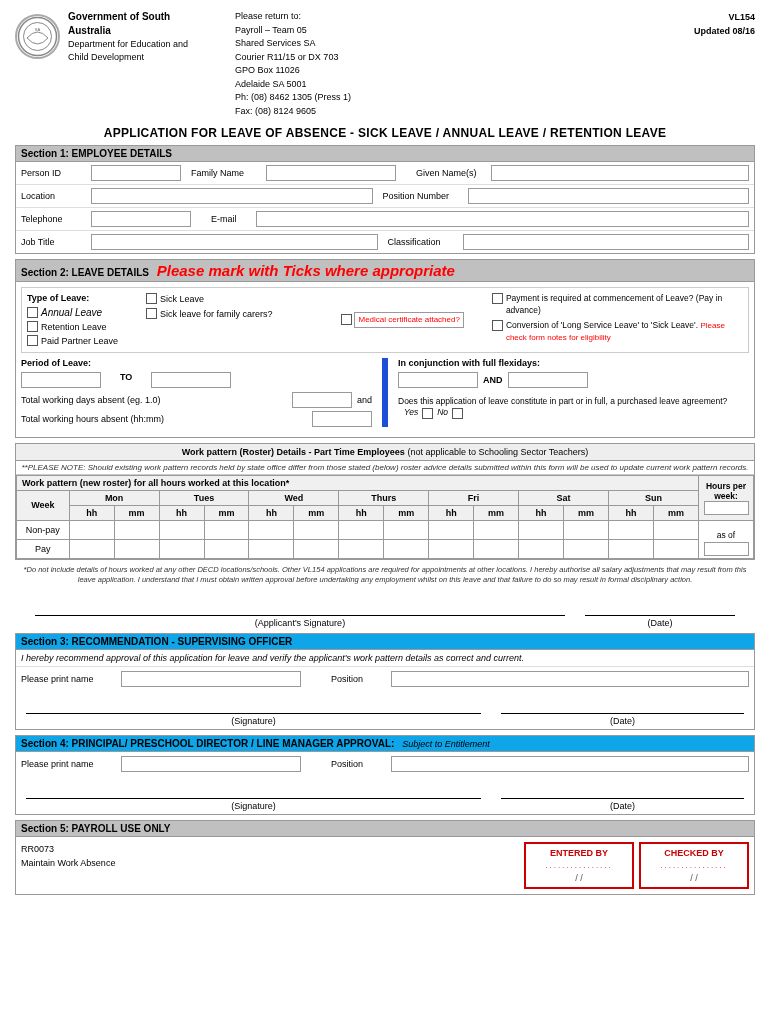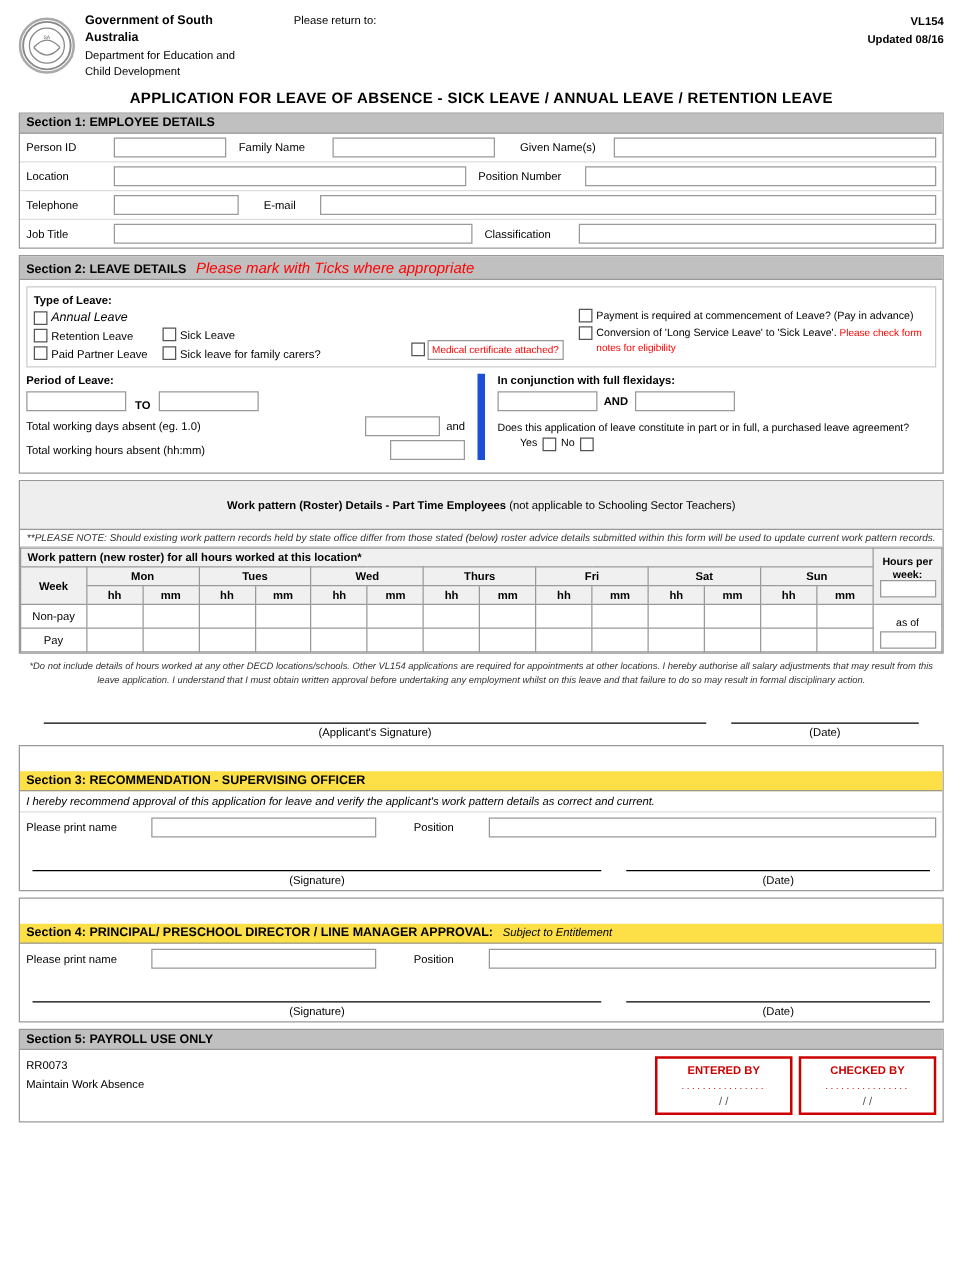--- a/index.html
+++ b/index.html
@@ -61,22 +61,22 @@
       background: #c0c0c0;
       border: 1px solid #999;
       padding: 2px 5px;
       font-weight: bold;
       font-size: 10px;
       margin-bottom: 3px;
     }
     .section-header .italic-red {
       color: red;
       font-style: italic;
-      font-weight: normal;
-      font-size: 12px;
+      font-weight: bold;
+      font-size: 15px;
     }
     .form-section {
       border: 1px solid #999;
       margin-bottom: 5px;
     }
     .form-section .section-header {
       margin-bottom: 0;
       border: none;
       border-bottom: 1px solid #999;
     }
@@ -160,21 +160,21 @@
 
     
     .roster-section {
       border: 1px solid #999;
       margin-bottom: 5px;
       font-size: 9px;
     }
     .roster-header {
       background: #eee;
       border-bottom: 1px solid #999;
-      padding: 14px 5px;
+      padding: 3px 5px;
       text-align: center;
       font-size: 9px;
     }
     .roster-header .bold { font-weight: bold; }
     .roster-subheader {
       font-style: italic;
       font-size: 8px;
       color: #333;
       text-align: center;
       padding: 2px 5px;
@@ -236,26 +236,25 @@
     .sig-label {
       font-size: 9px;
     }
 
     
     .rec-section {
       border: 1px solid #999;
       margin-bottom: 5px;
     }
     .rec-header {
-      background: #fde047;
+      background: #0ea5e9;
       border-bottom: 1px solid #999;
       padding: 2px 5px;
       font-weight: bold;
       font-size: 10px;
-      margin-top: 20px;
     }
     .rec-italic {
       font-style: italic;
       font-size: 9px;
       padding: 3px 5px;
       border-bottom: 1px solid #ddd;
     }
     .rec-field-row {
       display: flex;
       align-items: center;
@@ -357,20 +356,21 @@
       </svg>
     </div>
     <div class="logo-text">
       <div class="bold">Government of South Australia</div>
       <div>Department for Education and</div>
       <div>Child Development</div>
     </div>
   </div>
   <div class="return-info">
     <span>Please return to:</span><br>
+    <span>Payroll – Team 05<br>Shared Services SA<br>Courier R11/15 or DX 703<br>GPO Box 11026<br>Adelaide SA 5001<br>Ph: (08) 8462 1305 (Press 1)<br>Fax: (08) 8124 9605</span>
   </div>
   <div class="form-id">
     <div>VL154</div>
     <div>Updated 08/16</div>
   </div>
 </div>
 
 <div class="main-title">APPLICATION FOR LEAVE OF ABSENCE - SICK LEAVE / ANNUAL LEAVE / RETENTION LEAVE</div>
 
 <div class="form-section">
@@ -409,21 +409,21 @@
   </div>
 </div>
 
 <div class="form-section">
   <div class="section-header">
     <span>Section 2: LEAVE DETAILS</span>
     <span class="italic-red" style="margin-left:5px;">Please mark with Ticks where appropriate</span>
   </div>
   <div class="leave-details-inner">
 
-    <div style="display:flex; border:1px solid #ccc; padding:5px; margin-bottom:5px; gap:12px;align-items:flex-end;">
+    <div style="display:flex; border:1px solid #ccc; padding:5px; margin-bottom:5px; gap:28px;">
 
       <div style="min-width:65px; flex-shrink:0;">
         <div style="font-weight:bold; font-size:9px; margin-bottom:4px;">Type of Leave:</div>
         <div style="display:flex; align-items:center; gap:3px; margin-bottom:3px; font-size:10px;font-style:italic;">
           <div class="checkbox-box"></div>
           <span>Annual Leave</span>
         </div>
         <div style="display:flex; align-items:center; gap:3px; margin-bottom:3px; font-size:9px;">
           <div class="checkbox-box"></div>
           <span>Retention Leave</span>
@@ -463,21 +463,21 @@
             <span>Conversion of 'Long Service Leave' to 'Sick Leave'.</span>
             <span class="red-small">Please check form notes for eligibility</span>
           </span>
         </div>
       </div>
     </div>
 
     <div style="display:flex; gap:10px; margin-bottom:5px;">
       <div style="flex:1;">
         <div style="font-weight:bold; font-size:9px; margin-bottom:4px;">Period of Leave:</div>
-        <div style="display:flex; align-items:flex-end; gap:7px; margin-bottom:4px;">
+        <div style="display:flex; align-items:flex-start; gap:19px; margin-bottom:4px;">
           <input class="field-input period-date-input" type="text" style="width: 80px; height: 16px;">
           <span style="font-weight:bold; font-size:9px;">TO</span>
           <input class="field-input period-date-input" type="text" style="width: 80px; height: 16px;">
         </div>
         <div style="display:flex; align-items:center; margin-bottom:3px;">
           <span style="font-size:9px; flex:1;">Total working days absent (eg. 1.0)</span>
           <input class="field-input working-days-input" type="text" style="width: 60px; height: 16px; margin-right: 5px;">
           <span style="font-size:9px;">and</span>
         </div>
         <div style="display:flex; align-items:center;">
@@ -487,21 +487,21 @@
       </div>
       <div style="flex:1; border-left:6px solid #1d4ed8; padding-left:10px;">
         <div style="font-weight:bold; font-size:9px; margin-bottom:4px;">In conjunction with full flexidays:</div>
         <div style="display:flex; align-items:center; gap:5px; margin-bottom:8px;">
           <input class="field-input" type="text" style="width: 80px; height: 16px;">
           <span style="font-weight:bold; font-size:9px;">AND</span>
           <input class="field-input" type="text" style="width: 80px; height: 16px;">
         </div>
         <div style="font-size:8.5px; line-height:1.4;">
           <span>Does this application of leave constitute in part or in full, a purchased leave agreement?</span>
-          <span style="display:inline-flex; align-items:center; gap:4px; margin-left:18px;">
+          <span style="display:inline-flex; align-items:center; gap:4px; margin-left:6px;font-style:italic;">
             <span>Yes</span>
             <div class="checkbox-box"></div>
             <span>No</span>
             <div class="checkbox-box"></div>
           </span>
         </div>
       </div>
     </div>
   </div>
 </div>

